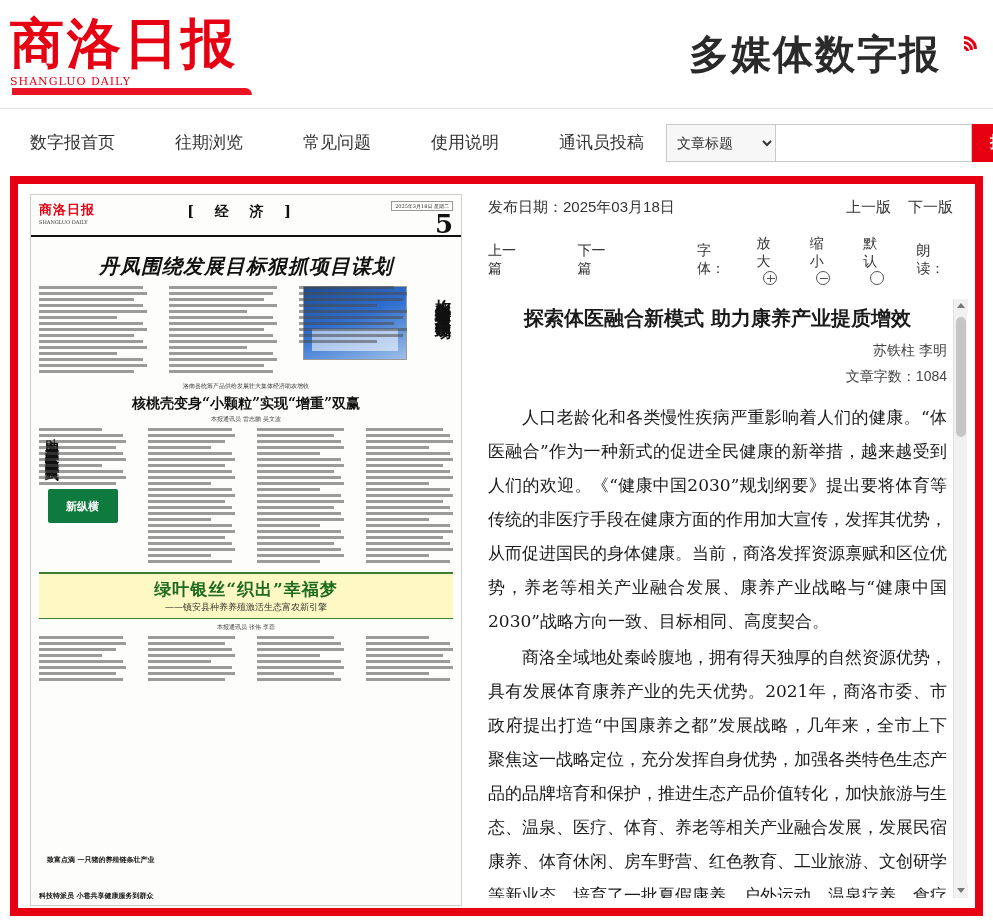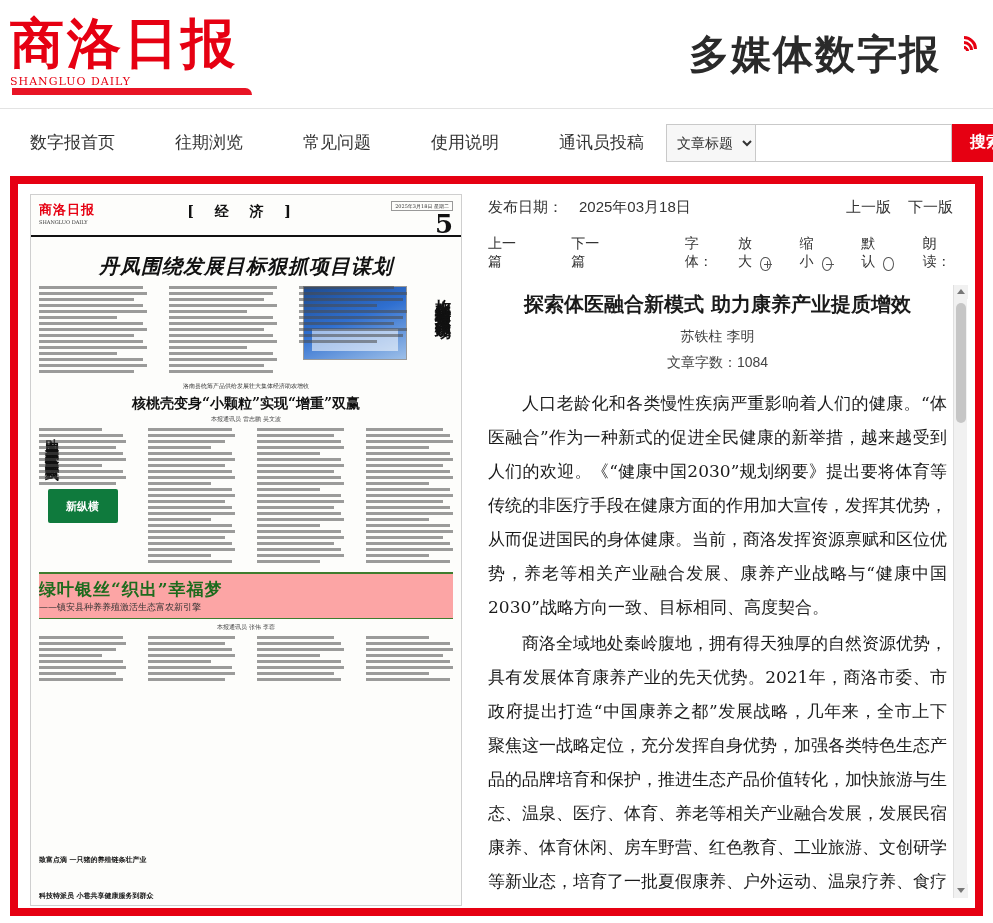--- a/index.html
+++ b/index.html
@@ -90,21 +90,21 @@
     white-space: nowrap;
   }
   .search-area {
     margin-left: auto;
     display: flex;
     align-items: stretch;
     height: 38px;
   }
   .search-area select {
     height: 38px;
-    width: 90px;
+    width: 110px;
     font-size: 14px;
     border: 1px solid #c9c9c9;
     background: #f7f7f7;
     color: #333;
     padding-left: 6px;
     font-family: "Liberation Sans", sans-serif;
   }
   .search-area input {
     height: 38px;
     width: 196px;
@@ -193,22 +193,22 @@
     background: rgba(255,255,255,.55);
   }
   .np-vert {
     writing-mode: vertical-rl;
     font-size: 16px; font-weight: bold; color:#111;
     letter-spacing: 2px; line-height: 1.25;
     margin-left: 4px;
   }
   .np-sub-title { text-align:center; font-size: 14px; font-weight:bold; color:#111; margin: 4px 0 2px; }
   .np-green-band {
-    background: #fca5a5; border-top:2px solid #3f7d2f; border-bottom:1px solid #3f7d2f;
-    text-align:left; padding: 4px 0; margin: 6px 8px 4px;
+    background: #fef9c3; border-top:2px solid #3f7d2f; border-bottom:1px solid #3f7d2f;
+    text-align:center; padding: 4px 0; margin: 6px 8px 4px;
   }
   .np-green-band .t { font-size: 17px; font-weight: bold; color:#1d6b1d; letter-spacing: 1px; }
   .np-green-band .s { font-size: 9px; color:#333; }
   .np-logo-badge {
     width: 70px; height: 34px; background:#0f7a3d; color:#fff;
     display:flex; align-items:center; justify-content:center;
     font-size: 11px; font-weight:bold; border-radius: 2px; margin: 4px auto;
   }
 
   
@@ -218,33 +218,33 @@
     display: flex;
     flex-direction: column;
     min-width: 0;
   }
   .pub-row {
     display: flex; align-items: center;
     font-size: 15px; color: #333;
     padding: 2px 16px 0 0;
   }
   .pub-row .label { color:#333; }
-  .pub-row .date { margin-left: 16px; color:#333; }
+  .pub-row .date { color:#333; }
   .pub-row .pager { margin-left: auto; display:flex; gap: 17px; }
   .pub-row .pager a { color:#333; text-decoration:none; }
 
   .tool-row {
     display: flex; align-items: center; gap: 13px;
     font-size: 14px; color:#333;
     margin-top: 18px;
     padding-right: 16px;
   }
   .tool-row a { color:#333; text-decoration:none; margin-right: 40px; }
   .tool-row .fs-label { margin-left: 30px; margin-right: 10px; }
-  .ctl { display:inline-flex; align-items:flex-end; margin-right: 16px; cursor:pointer; }
+  .ctl { display:inline-flex; align-items:center; margin-right: 16px; cursor:pointer;flex-direction:column; }
   .ctl .cg {
     display:inline-block; width:14px; height:14px; border:1px solid #555;
     border-radius:50%; margin-left:3px; position:relative;
   }
   .ctl .cg:before {
     content:""; position:absolute; left:3px; top:6px; width:8px; height:1px; background:#555;
   }
   .ctl.plus .cg:after {
     content:""; position:absolute; left:6px; top:3px; width:1px; height:7px; background:#555;
   }
@@ -259,21 +259,21 @@
   }
   .art-title {
     text-align: center;
     font-size: 20px;
     font-weight: bold;
     color: #1a1a1a;
     font-family: "DejaVu Serif", serif;
     margin: 6px 0 10px;
   }
   .art-author, .art-count {
-    text-align: center;
+    text-align: right;
     font-size: 14px;
     color: #444;
     margin-bottom: 8px;
   }
   .art-count { margin-bottom: 14px; }
   .art-p {
     font-size: 17px;
     line-height: 34px;
     color: #1a1a1a;
     text-indent: 2em;
@@ -557,21 +557,21 @@
             <div class="tl s1"></div>
             <div class="tl s4"></div>
             <div class="tl s2"></div>
           <div class="tl s1"></div>
             <div class="tl s4"></div>
             <div class="tl s3"></div>
             <div class="tl s1"></div>
         </div>
       </div>
 
-      <div style="position:absolute;left:8px;bottom:40px;font-size:7px;font-weight:bold;color:#111;">致富点滴 一只猪的养殖链条壮产业</div>
+      <div style="position:absolute;left:16px;bottom:40px;font-size:7px;font-weight:bold;color:#111;">致富点滴 一只猪的养殖链条壮产业</div>
       <div style="position:absolute;left:8px;bottom:4px;font-size:7px;font-weight:bold;color:#111;">科技特派员 小巷共享健康服务到群众</div>
     </div>
   </div>
 
   <div class="right-pane">
 
     <div class="pub-row">
       <span class="label">发布日期：</span>
       <span class="date">2025年03月18日</span>
       <span class="pager">

